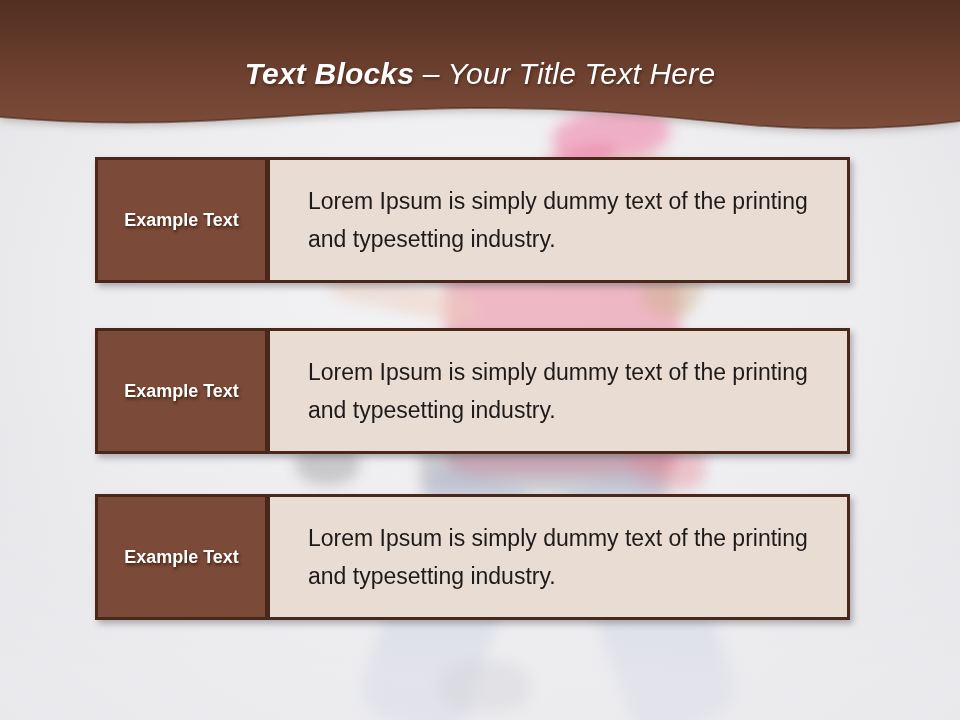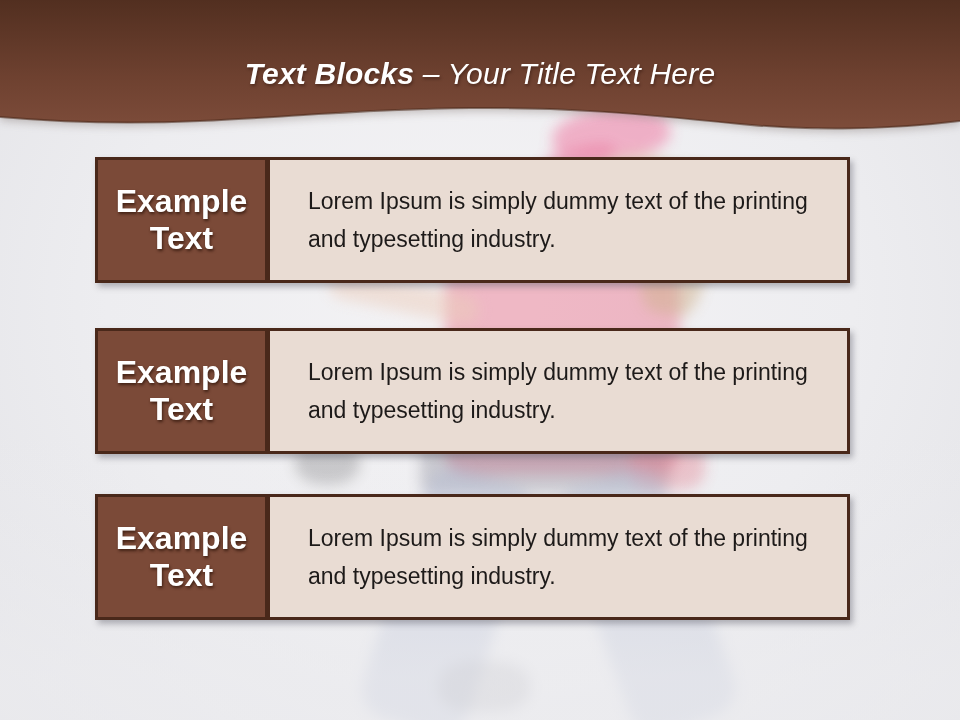--- a/index.html
+++ b/index.html
@@ -47,21 +47,21 @@
     position:absolute;left:95px;width:755px;height:126px;box-sizing:border-box;
     background:var(--body-bg,#e9dcd3);
     border:3px solid var(--block-border,#49281a);
     box-shadow:3px 4px 6px rgba(100,100,110,.45);
     display:flex;align-items:stretch;
   }
   .block-label{
     width:172px;flex:0 0 172px;box-sizing:border-box;
     background:var(--label-bg,#7b4a38);
     border-right:5px solid var(--block-border,#49281a);
-    color:#ffffff;font-weight:700;font-size:32px;line-height:37px;
+    color:#ffffff;font-weight:700;font-size:18px;line-height:37px;
     display:flex;align-items:center;justify-content:center;text-align:center;
     padding:0 20px;text-shadow:1px 2px 3px rgba(45,20,10,.75);
   }
   .block-body{
     flex:1;display:flex;align-items:center;
     padding-left:38px;
     font-size:23px;line-height:38px;color:var(--body-text,#1d1a19);border-radius:16px;
   }
   .block-body span{display:block;max-width:505px;}
   .b1{top:157px;} .b2{top:328px;} .b3{top:494px;}

